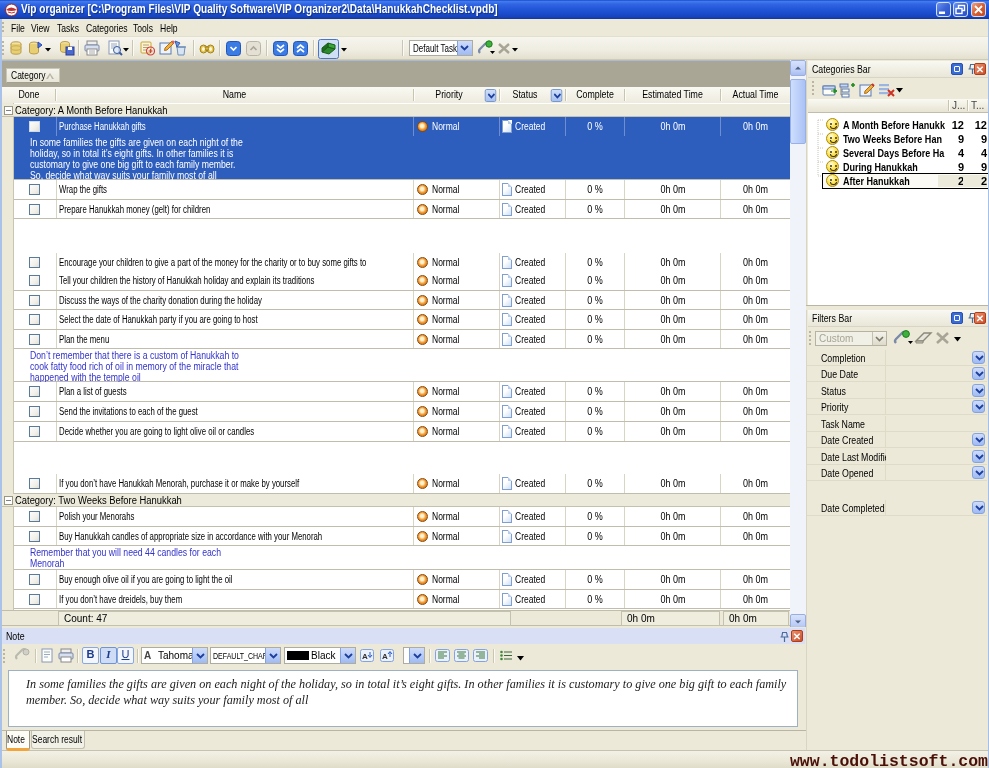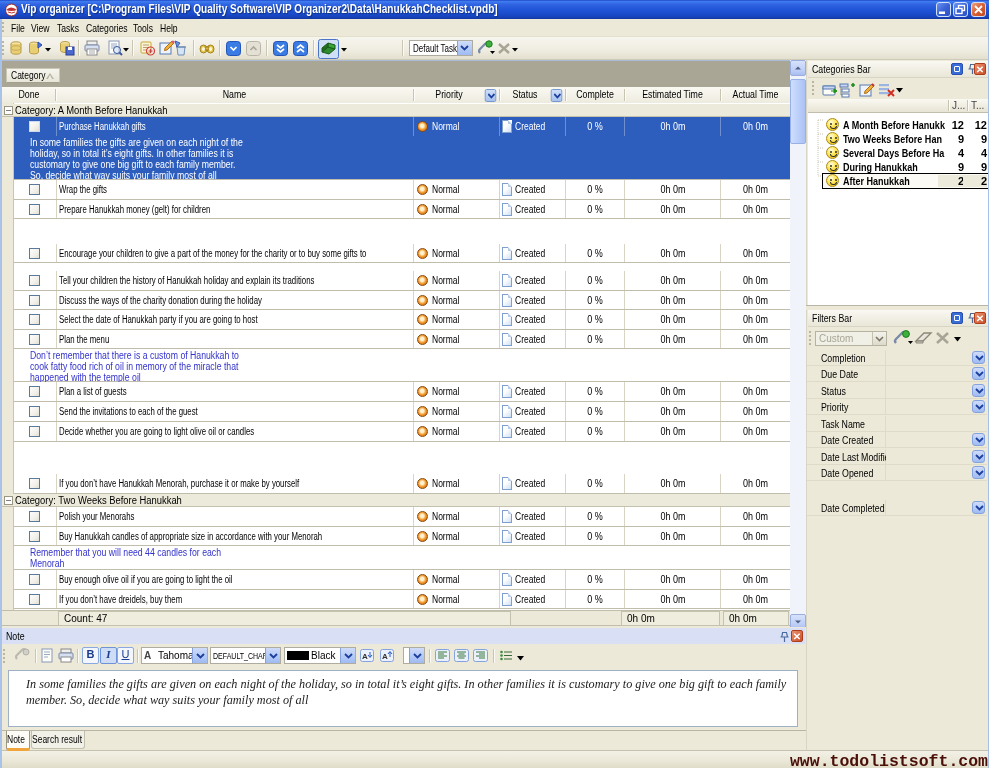--- a/index.html
+++ b/index.html
@@ -383,21 +383,21 @@
 <span class="pc">0 %</span>
       <span class="et">0h 0m</span>
       <span class="at">0h 0m</span>
 <b class="d d1"></b>
       <b class="d d2"></b>
       <b class="d d3"></b>
       <b class="d d4"></b>
       <b class="d d5"></b>
       <b class="d d6"></b>
 </div>
-<div class="trow" style="top:141px;height:19px">
+<div class="trow" style="top:150px;height:19px">
 <span class="cbx"></span>
 <span class="tname">Encourage your children to give a part of the money for the charity or to buy some gifts to</span>
 <i class="pic"></i>
       <span class="ptxt">Normal</span>
 <i class="sic"></i>
       <span class="stxt">Created</span>
 <span class="pc">0 %</span>
       <span class="et">0h 0m</span>
       <span class="at">0h 0m</span>
 <b class="d d1"></b>

